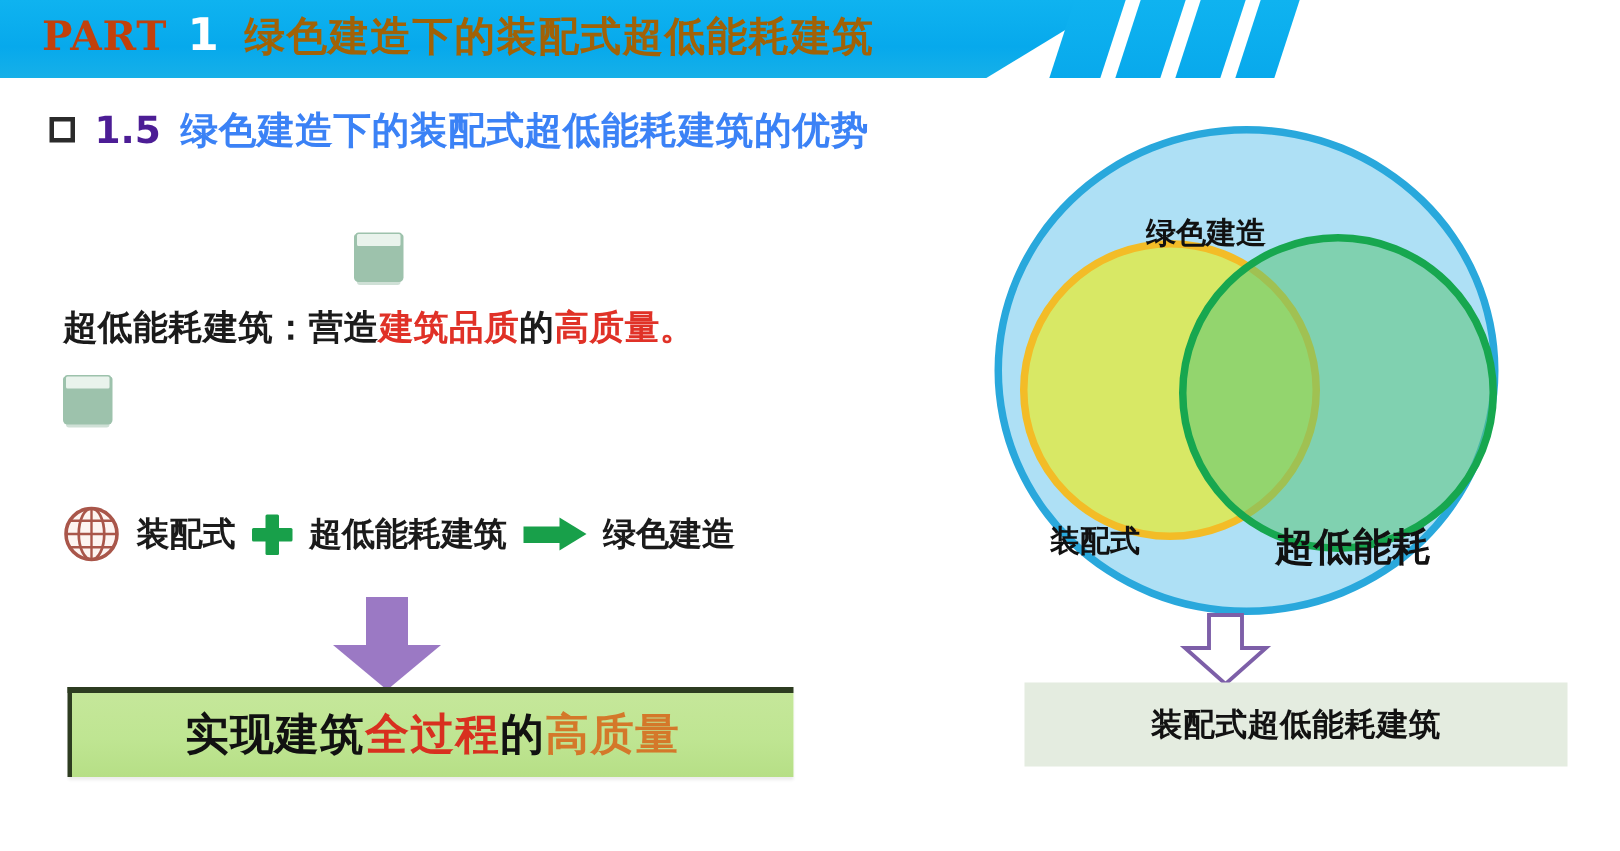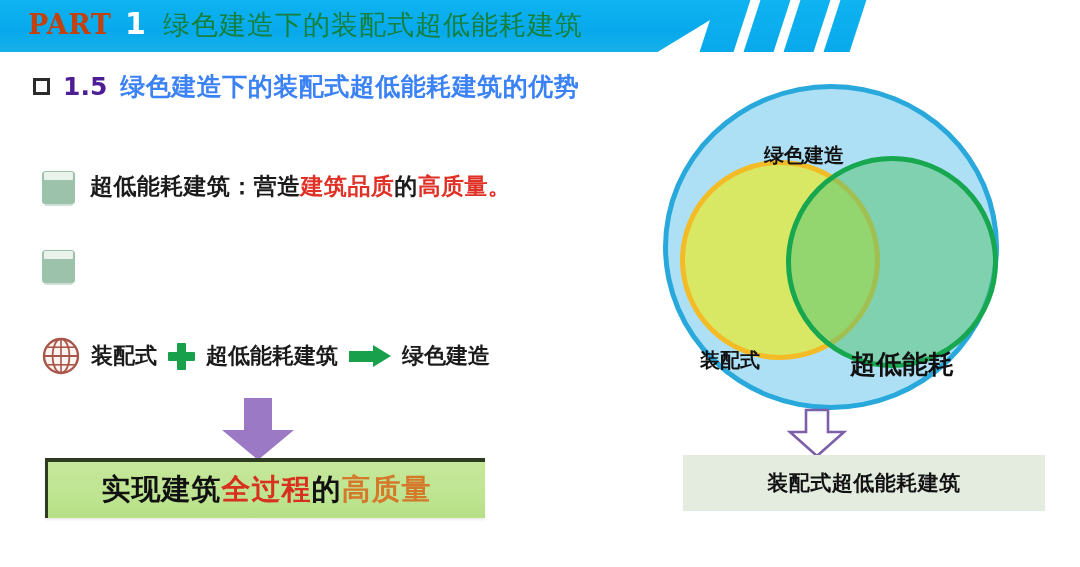--- a/index.html
+++ b/index.html
@@ -34,42 +34,42 @@
     font-weight: bold; font-size: 27px; color: #c2410c;
     letter-spacing: 0.5px; line-height: 32px;
   }
   .part-num {
     position: absolute; left: 125px; top: 7px;
     font-family: "DejaVu Sans", "Liberation Sans", sans-serif;
     font-weight: bold; font-size: 30px; color: #ffffff; line-height: 34px;
   }
   .header-title {
     position: absolute; left: 163px; top: 7px;
-    font-weight: normal; font-size: 27px; color: #15803d;
+    font-weight: bold; font-size: 27px; color: #a16207;
     letter-spacing: 1px; line-height: 36px; white-space: nowrap;
   }
 
   
   .subtitle-row {
     position: absolute; left: 33px; top: 70px;
     display: flex; align-items: center; gap: 13px;
     white-space: nowrap;
   }
   .square-bullet {
     width: 17px; height: 17px; border: 3px solid #2b2b2b; background: transparent;
   }
   .subtitle-num { font-weight: bold; font-size: 25px; color: #4c1d95; }
   .subtitle-text { font-weight: bold; font-size: 25px; color: #3b82f6; letter-spacing: .5px; }
 
   
   .bullet-line {
     position: absolute; display: flex; align-items: center; gap: 15px;
     white-space: nowrap;
   }
-  .b1 { left: 42px; top: 168px; }
+  .b1 { left: 42px; top: 152px; flex-direction: column; }
   .b2 { left: 42px; top: 247px; }
 
   .book-icon { position: relative; width: 33px; height: 36px; }
   .book-icon .body {
     position: absolute; left: 0; top: 4px; width: 33px; height: 32px;
     background: #9dc2ac; border-radius: 2px 2px 3px 3px;
   }
   .book-icon .top {
     position: absolute; left: 1px; top: 3px; width: 31px; height: 10px;
     background: #e9f3ec; border: 1.5px solid #9dc2ac; border-radius: 2px;
@@ -113,21 +113,21 @@
     position: absolute; left: 22px; top: 0; width: 28px; height: 34px; background: #9b79c4;
   }
   .purple-arrow .head {
     position: absolute; left: 0; top: 32px; width: 0; height: 0;
     border-left: 36px solid transparent; border-right: 36px solid transparent;
     border-top: 30px solid #9b79c4;
   }
 
   
   .green-box {
-    position: absolute; left: 45px; top: 458px; width: 440px; height: 60px;
+    position: absolute; left: 45px; top: 458px; width: 484px; height: 60px;
     background: linear-gradient(180deg,#c5e79a 0%, #bfe592 55%, #b6df86 100%);
     border-top: 4px solid #2d3c20; border-left: 3px solid #2d3c20;
     display: flex; align-items: center; justify-content: center;
     box-shadow: 0 2px 2px rgba(0,0,0,.08);
   }
   .green-box-text { font-weight: bold; font-size: 29px; color: #111; letter-spacing: 1px; white-space: nowrap; }
   .gb-red { color: #d8301f; }
   .gb-orange { color: #d4782a; }
 
   

